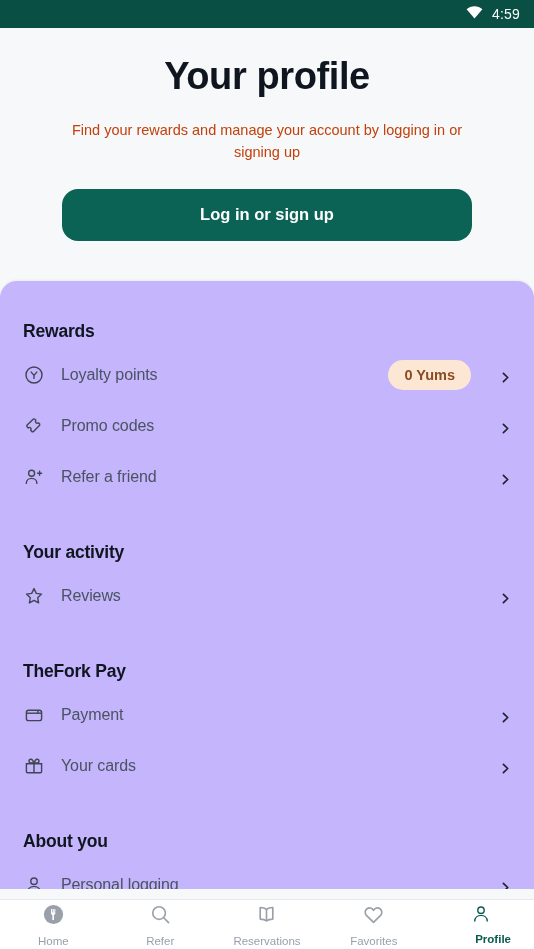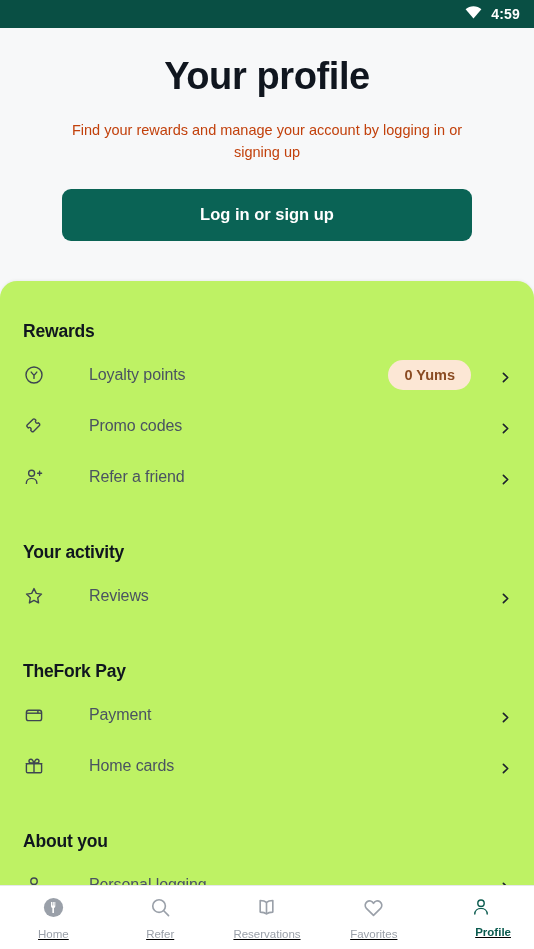--- a/index.html
+++ b/index.html
@@ -10,46 +10,46 @@
     overflow:hidden;
   }
   .phone { position:relative; width:534px; height:949px; background:#F7F8F9; }
 
   
   .status-bar {
     height:28px; background:#094F44;
     display:flex; align-items:center; justify-content:flex-end;
     padding-right:14px; gap:9px;
   }
-  .status-time { color:#fff; font-size:14px; font-weight:700; letter-spacing:.2px; }
+  .status-time { color:#fff; font-size:14px; font-weight:400; letter-spacing:.2px; }
   .wifi-ico { display:block; }
 
   
   .header { padding:28px 32px 0; text-align:center; }
   .page-title {
     font-size:38px; font-weight:700; color:#10161F;
     letter-spacing:-.4px; line-height:1.1;
   }
   .page-sub {
     margin-top:21px; font-size:14.5px; color:#c2410c;
     line-height:1.55; max-width:420px; margin-left:auto; margin-right:auto;
   }
   .cta-wrap { padding:25px 62px 0; }
   .cta-btn {
     display:flex; align-items:center; justify-content:center;
-    width:100%; height:52px; border:none; border-radius:9px;
+    width:100%; height:52px; border:none; border-radius:16px;
     background:#0A6355; color:#fff;
     font-family:"Liberation Sans", sans-serif;
     font-size:16.5px; font-weight:700; cursor:pointer;
   }
 
   
   .card {
     position:absolute; left:0; right:0; top:281px; bottom:60px;
-    background:#bef264; border-radius:17px 17px 0 0;
+    background:#c4b5fd; border-radius:17px 17px 0 0;
     box-shadow:0 -1px 3px rgba(16,22,31,.05);
     padding:0 23px; overflow:hidden;
   }
   .section { }
   .section-title {
     font-size:17.5px; font-weight:700; color:#10161F;
     letter-spacing:-.2px;
   }
   .sec-rewards  { padding-top:40px; }
   .sec-activity { padding-top:40px; }
@@ -60,35 +60,35 @@
     display:flex; align-items:center;
     height:51px; cursor:pointer; gap:17px;
   }
   .list { margin-top:7px; }
   .row-icon {
     width:21px; height:21px; flex:0 0 21px;
     display:flex; align-items:center; justify-content:center;
     color:#3E4651;
   }
   .row-label {
-    font-size:16px; color:#4A5361; flex:1 1 auto; letter-spacing:-.1px;margin-left:28px;
+    font-size:16px; color:#4A5361; flex:1 1 auto; letter-spacing:-.1px;
   }
   .badge {
     background:#FCE7D5; color:#8A4B22;
     font-size:14.5px; font-weight:700;
     padding:7px 16px; border-radius:999px;
     margin-right:12px; white-space:nowrap;
   }
   .chev { width:11px; height:11px; flex:0 0 11px; color:#1D232C; }
 
   
   .bottom-nav {
-    position:absolute; left:0; right:0; bottom:0; height:64px;
+    position:absolute; left:0; right:0; bottom:0; height:50px;
     background:#fff; border-top:1px solid #E6E8EB;
-    display:flex; align-items:center;text-decoration:underline;
+    display:flex; align-items:center;
   }
   .nav-item {
     flex:1 1 0; display:flex; flex-direction:column;
     align-items:center; justify-content:center; gap:5px;
     cursor:pointer; color:#9AA0A9; height:100%;
   }
   .nav-item.active { color:#0A5A4E; }
   .nav-label { font-size:11.5px; font-weight:400; }
   .nav-item.active .nav-label { font-weight:700;padding-left:25px; }
   .nav-ico { display:block; }
@@ -191,21 +191,21 @@
               </svg></span>
           </div>
           <div class="row">
             <span class="row-icon">
               <svg width="20" height="20" viewBox="0 0 20 20" fill="none" stroke="currentColor" stroke-width="1.4" stroke-linejoin="round">
                 <rect x="2.4" y="7.6" width="15.2" height="9.2" rx="1.3"></rect>
                 <path d="M1.6 7.6h16.8M10 7.6v9.2"></path>
                 <path d="M10 7.6S8.9 3.2 6.9 3.2a1.9 1.9 0 0 0 0 3.8h3.1zM10 7.6s1.1-4.4 3.1-4.4a1.9 1.9 0 0 1 0 3.8H10z"></path>
               </svg>
             </span>
-            <span class="row-label">Home cards</span>
+            <span class="row-label">Your cards</span>
             <span class="chev"><svg width="11" height="11" viewBox="0 0 11 11" fill="none" stroke="currentColor" stroke-width="1.7" stroke-linecap="round" stroke-linejoin="round">
                 <path d="M3.4 1.3 7.7 5.5 3.4 9.7"></path>
               </svg></span>
           </div>
         </div>
       </div>
       <div class="section sec-about">
         <div class="section-title">About you</div>
         <div class="list">
           <div class="row">

